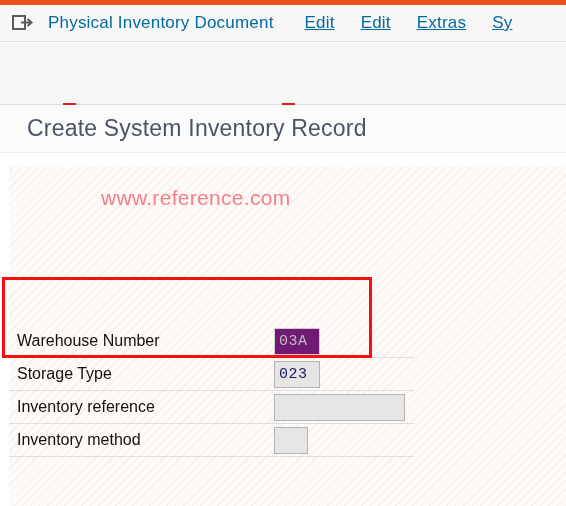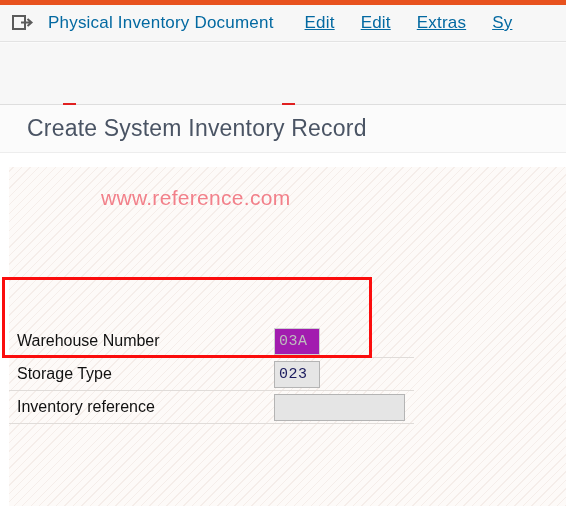--- a/index.html
+++ b/index.html
@@ -228,21 +228,21 @@
     font-family: "Liberation Mono", monospace;
     font-size: 15px;
     color: #1b1b5e;
     line-height: 25px;
     padding-left: 4px;
     letter-spacing: .5px;
     white-space: nowrap;
     overflow: hidden;
   }
   .fld.disabled {
-    background: #a21caf;
+    background: #701a75;
     border: 1px solid #cfcfcf;
     color: #bdbdbd;
   }
   .fld.w-short { width: 46px; }
   .fld.w-date  { width: 131px; }
   .fld.w-ref   { width: 131px; }
   .fld.w-tiny  { width: 34px; }
 
   
   .annot-box {
@@ -382,17 +382,22 @@
       <div class="row-sep"></div>
     </div>
 
 
     <div class="row">
       <div class="row-label">Inventory reference</div>
       <div class="fld w-ref"></div>
       <div class="row-sep"></div>
     </div>
 
+    <div class="row">
+      <div class="row-label">Inventory method</div>
+      <div class="fld w-tiny"></div>
+      <div class="row-sep"></div>
+    </div>
   </div>
 
   <div class="annot-box"></div>
 
 </div>
 
 </body></html>

